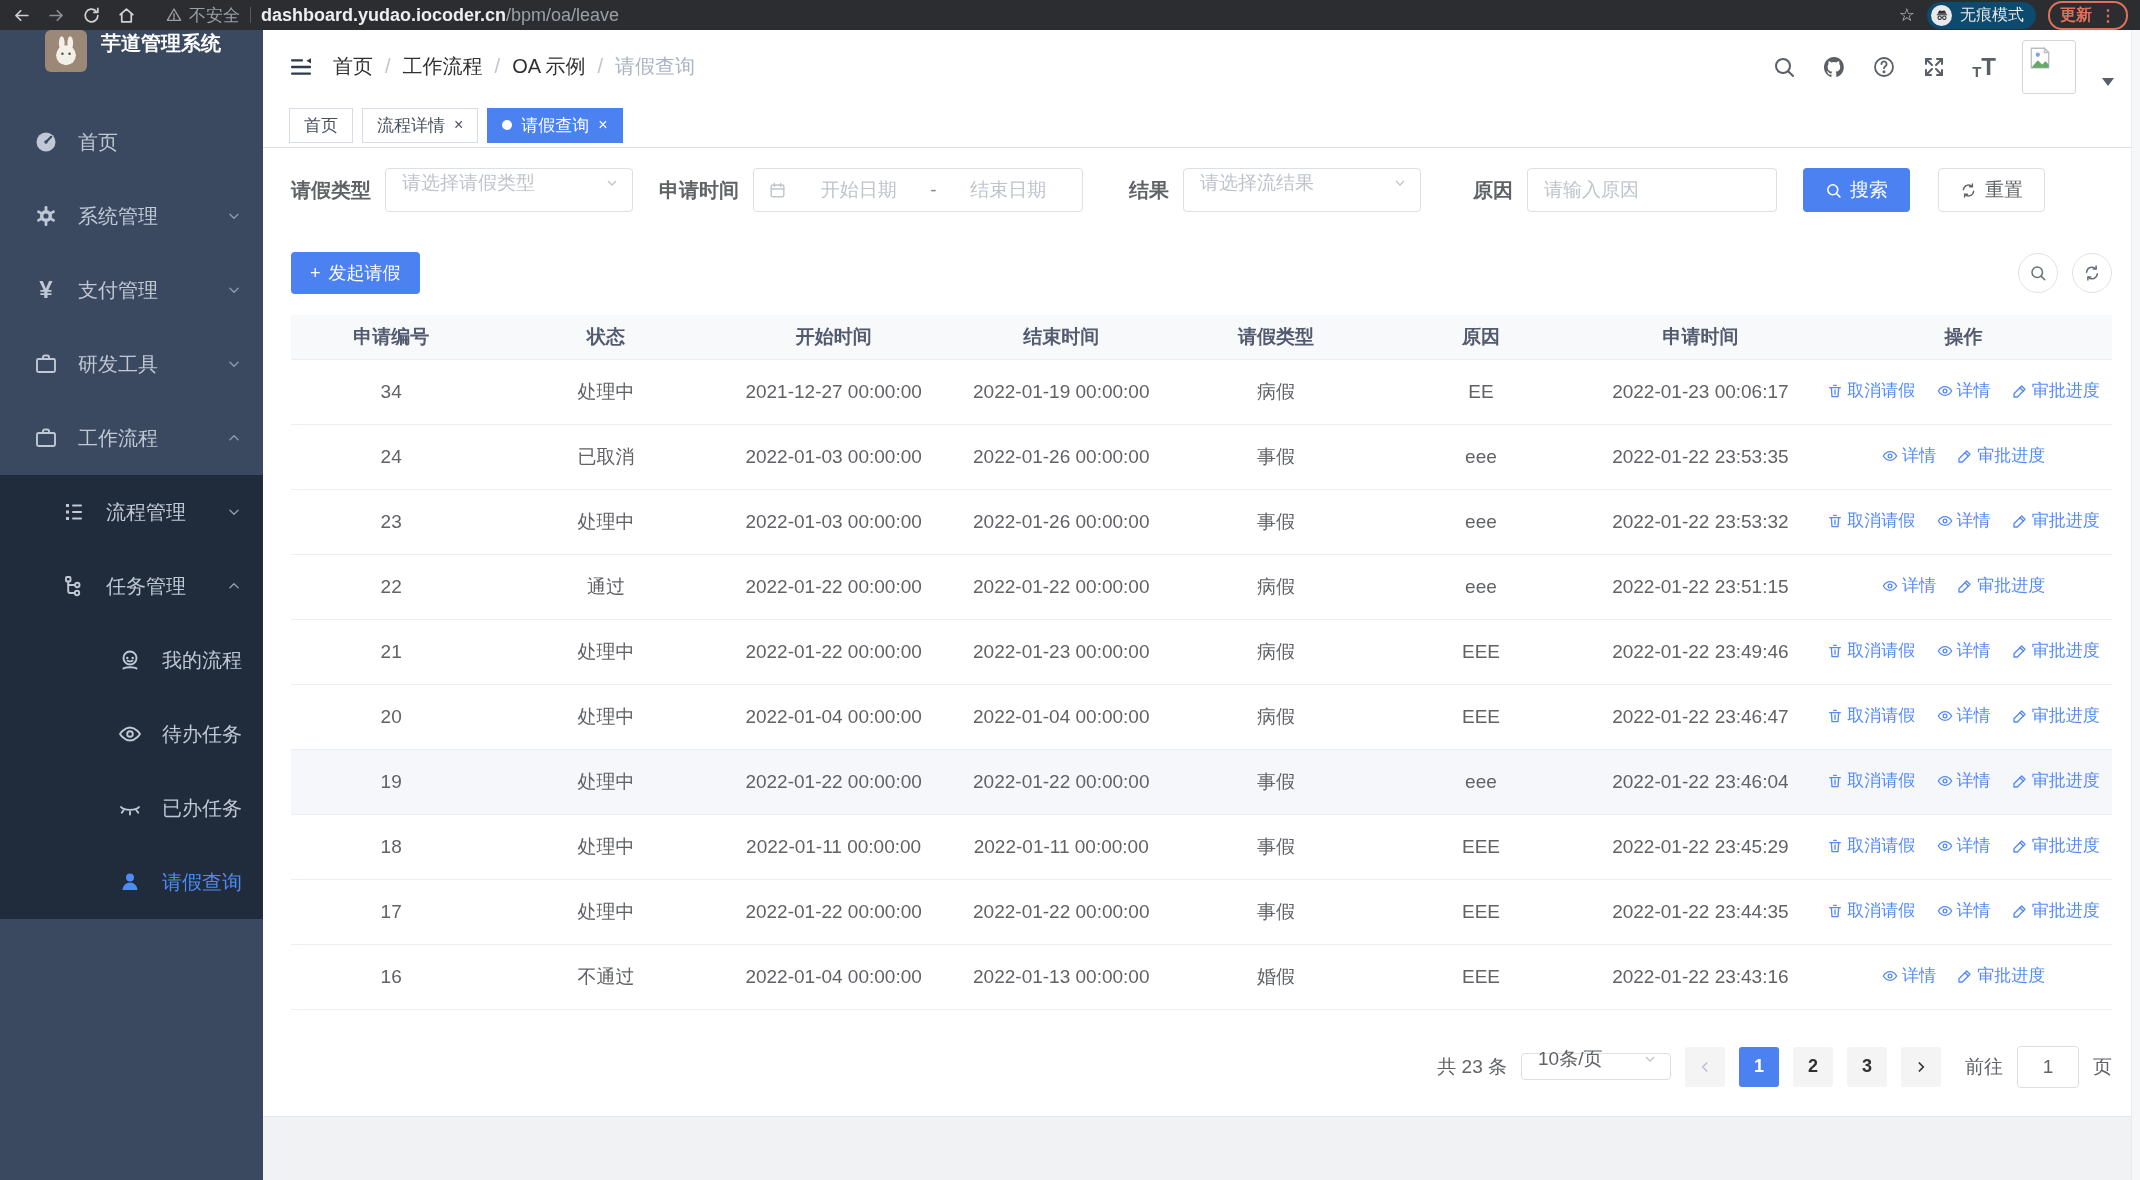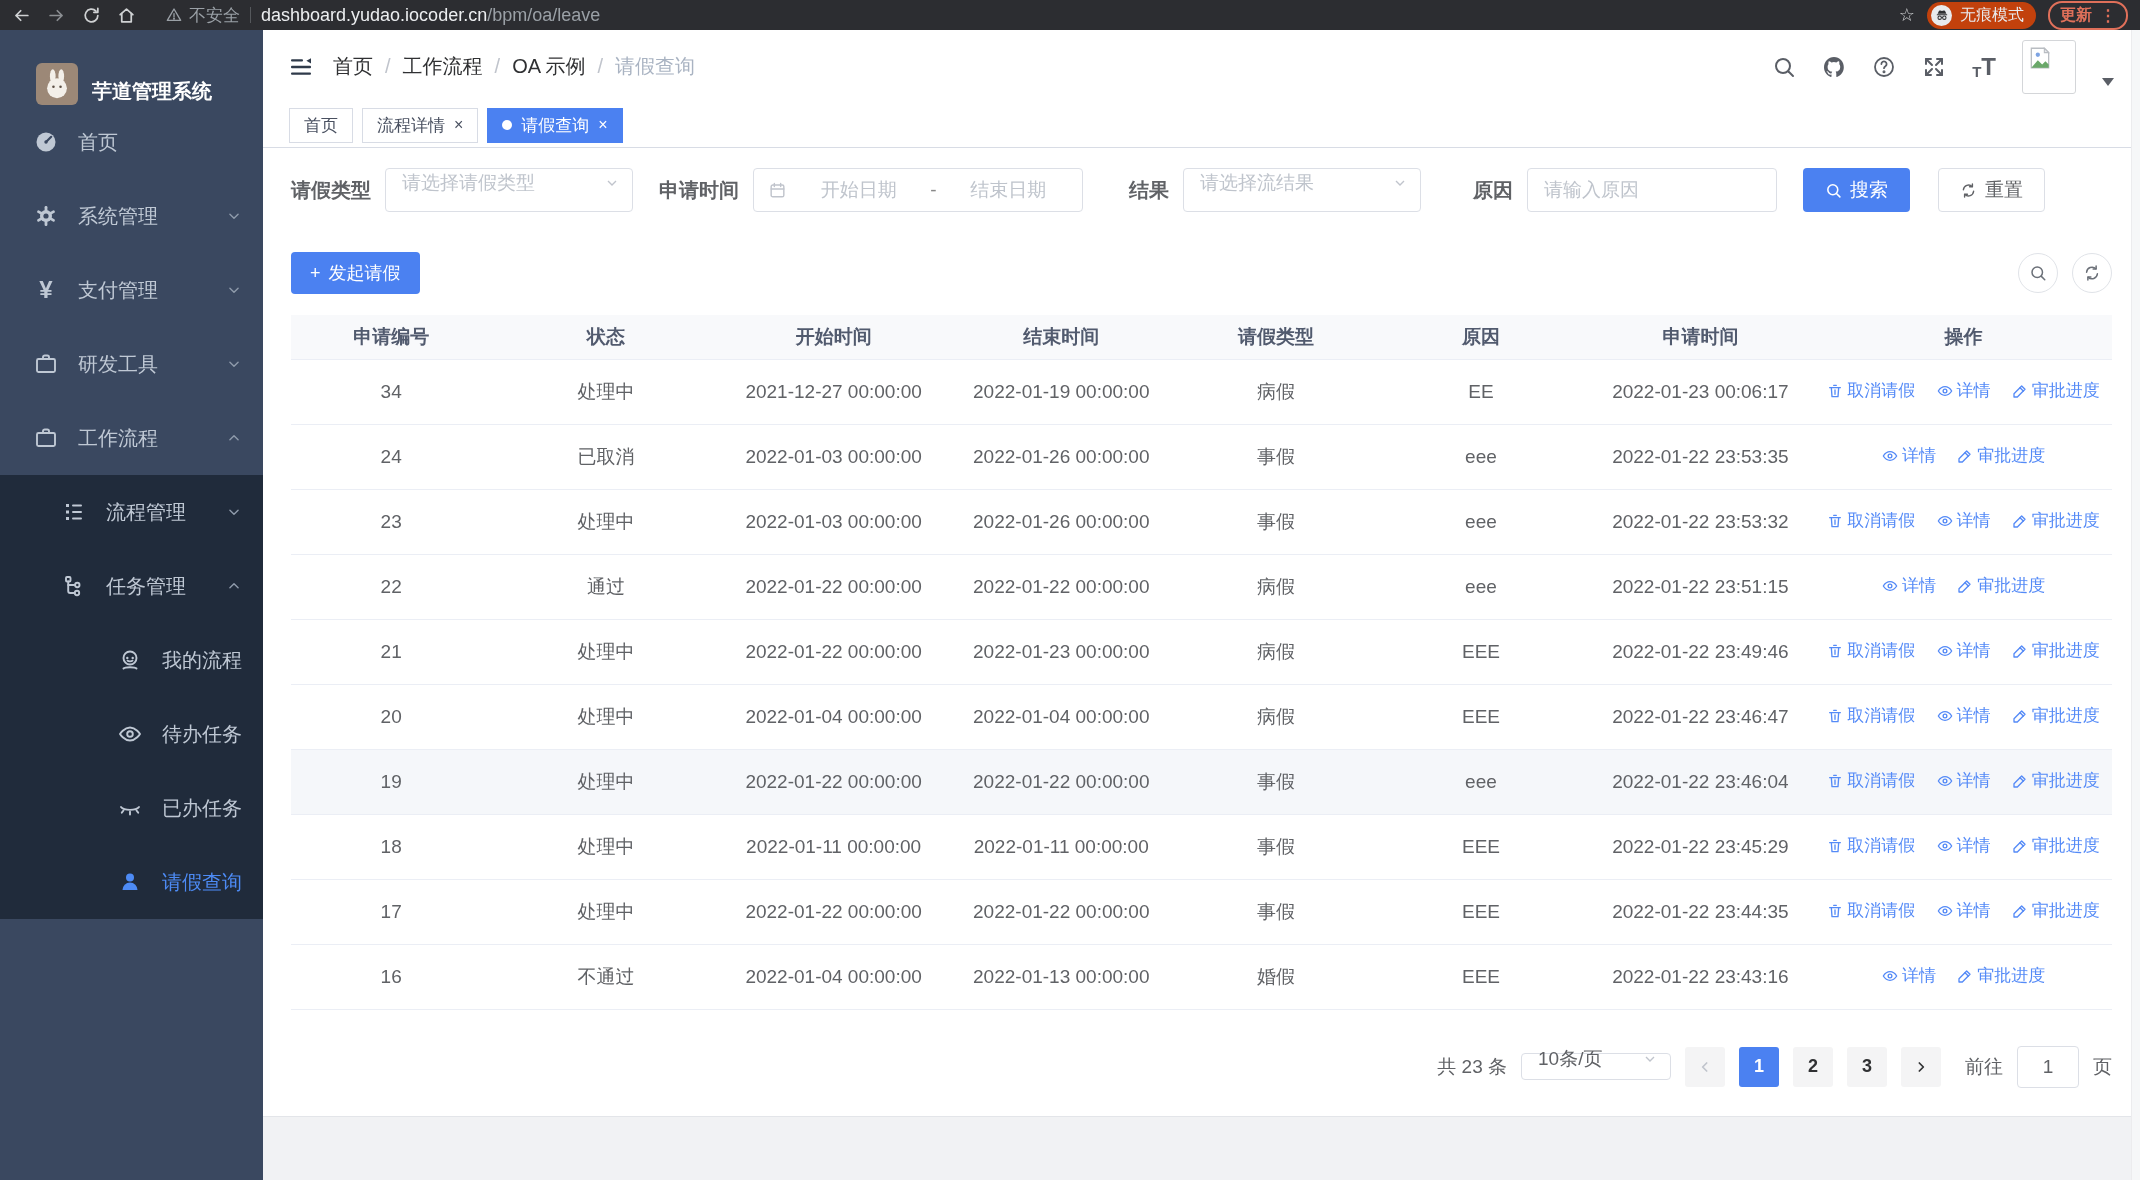--- a/index.html
+++ b/index.html
@@ -12,33 +12,33 @@
   svg{display:block}
   
   .browser{height:30px;background:#2c2d31;display:flex;align-items:center;padding:0 12px;gap:16px;color:#d8d9da;}
   .bicon{width:19px;height:19px;color:#cfd1d3;flex:none}
   .bicon.dim{color:#8b8e92}
   .urlzone{display:flex;align-items:center;gap:10px;margin-left:14px;font-size:17px;flex:1;min-width:0}
   .sec{display:flex;align-items:center;gap:7px;color:#9aa0a6}
   .sec .bicon{width:16px;height:16px;color:#9aa0a6}
   .udiv{width:1px;height:16px;background:#55585c}
   .url{font-size:18px;white-space:nowrap}
-  .url b{color:#eceef0;font-weight:normal}
+  .url b{color:#eceef0;font-weight:bold}
   .url span{color:#9aa0a6}
   .bright{display:flex;align-items:center;gap:12px}
   .star{font-size:18px;color:#cfd1d3;line-height:1}
-  .incog{display:flex;align-items:center;gap:8px;background:#c2410c;border-radius:14px;padding:3px 12px 3px 4px;color:#e8eaed;font-size:16px}
+  .incog{display:flex;align-items:center;gap:8px;background:#0c4a6e;border-radius:14px;padding:3px 12px 3px 4px;color:#e8eaed;font-size:16px}
   .incircle{width:21px;height:21px;border-radius:50%;background:#e8eaed;display:flex;align-items:center;justify-content:center}
   .incircle svg{width:14px;height:14px}
   .update{display:flex;align-items:center;gap:8px;border:2px solid var(--orange);border-radius:14px;padding:2px 10px;color:var(--orange);font-size:16px;font-weight:bold}
   
   .app{display:flex;height:1150px}
   
   .sidebar{width:263px;background:var(--sb-bg);flex:none;display:flex;flex-direction:column}
-  .logo{height:75px;display:flex;align-items:flex-end;padding-left:36px;gap:14px}
+  .logo{height:75px;display:flex;align-items:flex-start;padding-left:45px;gap:14px}
   .logo-img{width:42px;height:42px;border-radius:6px;background:#9c8877;display:flex;align-items:center;justify-content:center;overflow:hidden}
   .logo-img svg{width:34px;height:34px}
   .logo-title{color:#fff;font-size:20px;font-weight:bold;white-space:nowrap}
   .menu{flex:1}
   .mi{position:relative;display:flex;align-items:center;height:74px;color:var(--sb-text);font-size:20px;gap:20px;cursor:pointer}
   .mi .micon{width:24px;height:24px;flex:none;display:flex;align-items:center;justify-content:center}
   .mi .micon svg{width:24px;height:24px}
   .lvl0{padding-left:34px}
   .lvl1{padding-left:62px}
   .lvl2{padding-left:118px}

